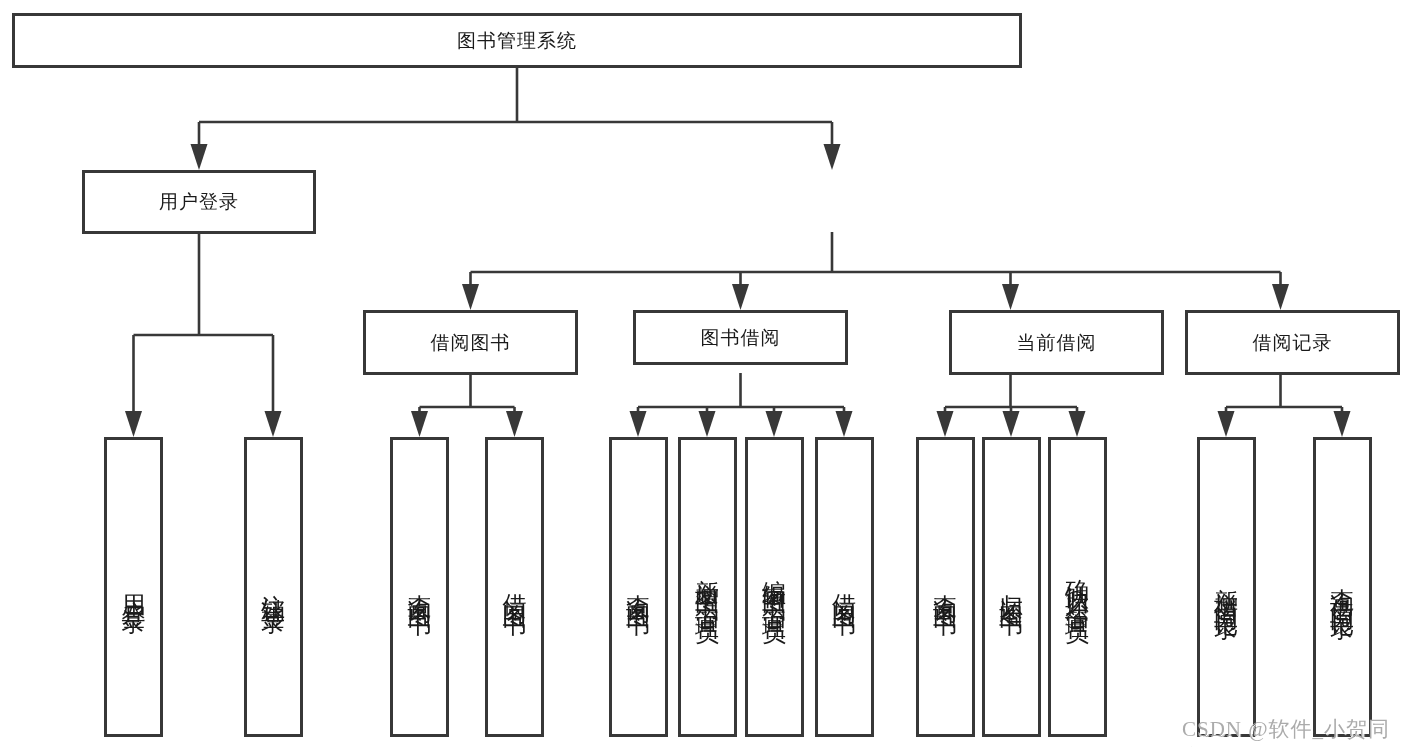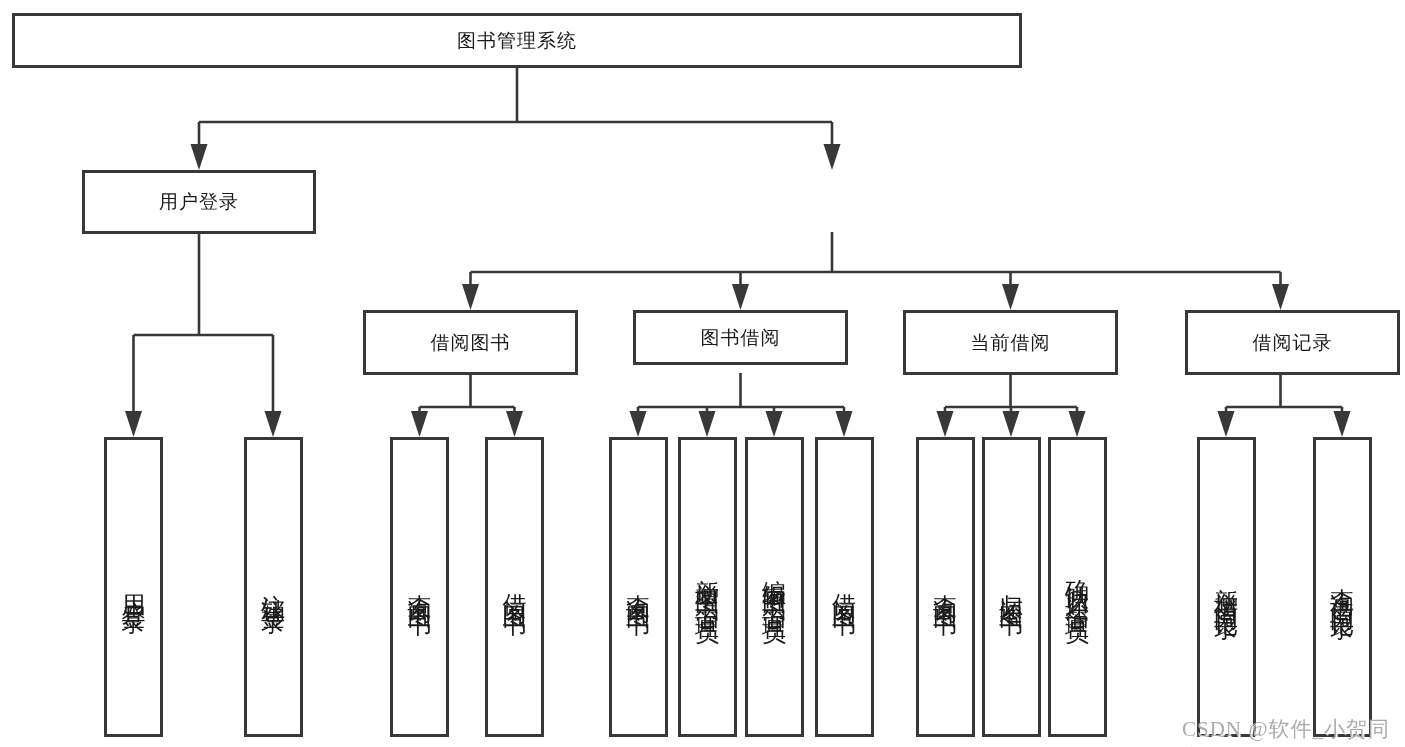--- a/index.html
+++ b/index.html
@@ -82,21 +82,21 @@
       <path d="M1333.5 411 L1350.5 411 L1342 437 Z"></path>
     </g>
   </svg>
 
   <div class="hbox" style="left:12px; top:13px; width:1010px; height:55px;">图书管理系统</div>
 
   <div class="hbox" style="left:82px; top:170px; width:234px; height:64px;">用户登录</div>
 
   <div class="hbox" style="left:363px; top:310px; width:215px; height:65px;">借阅图书</div>
   <div class="hbox" style="left:633px; top:310px; width:215px; height:55px;">图书借阅</div>
-  <div class="hbox" style="left:903px; top:310px; width:215px; height:65px;">当前借阅</div>
+  <div class="hbox" style="left:949px; top:310px; width:215px; height:65px;">当前借阅</div>
   <div class="hbox" style="left:1173px; top:310px; width:215px; height:65px;margin-left:12px;">借阅记录</div>
 
   <div class="vbox" style="left:104px;">
     <span class="vtext">用户登录</span>
   </div>
   <div class="vbox" style="left:243.5px;">
     <span class="vtext">注销登录</span>
   </div>
 
   <div class="vbox" style="left:390px;">

